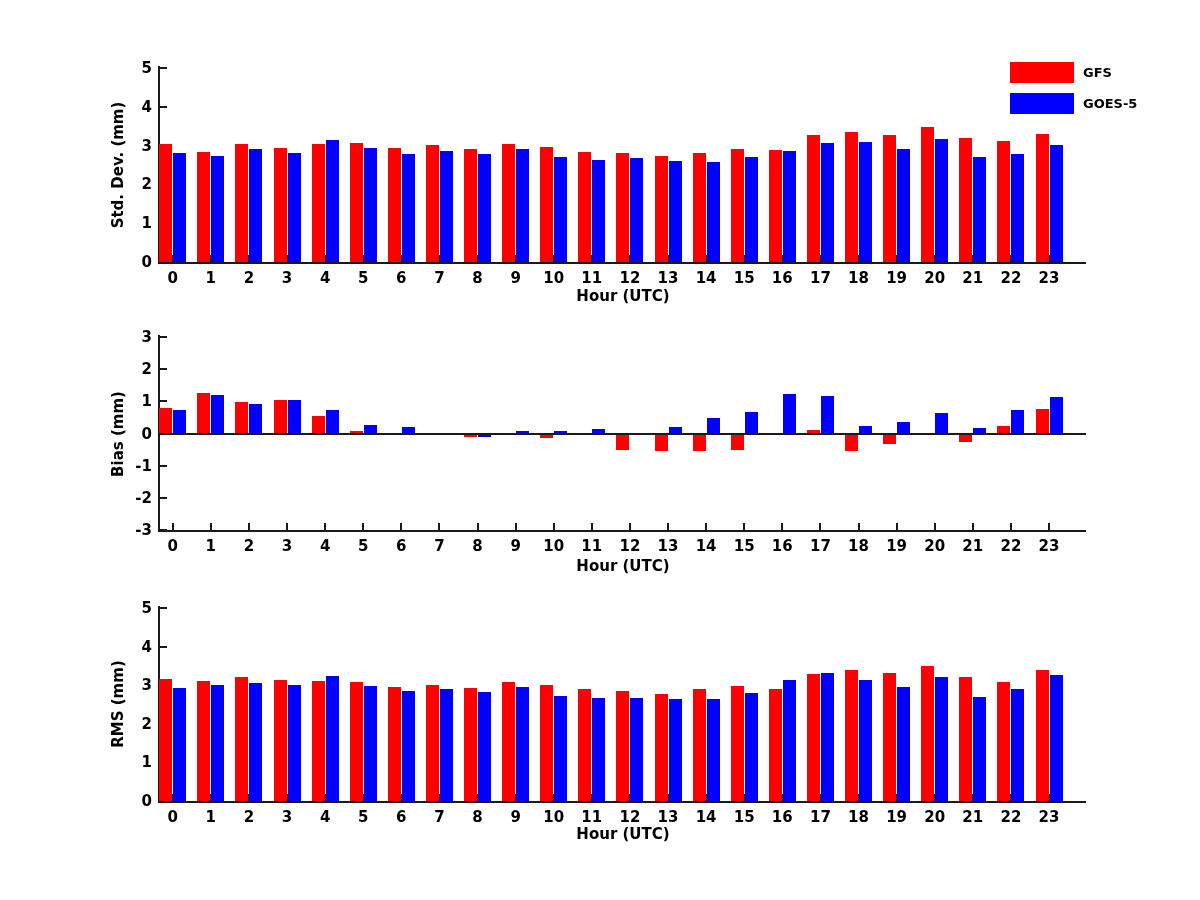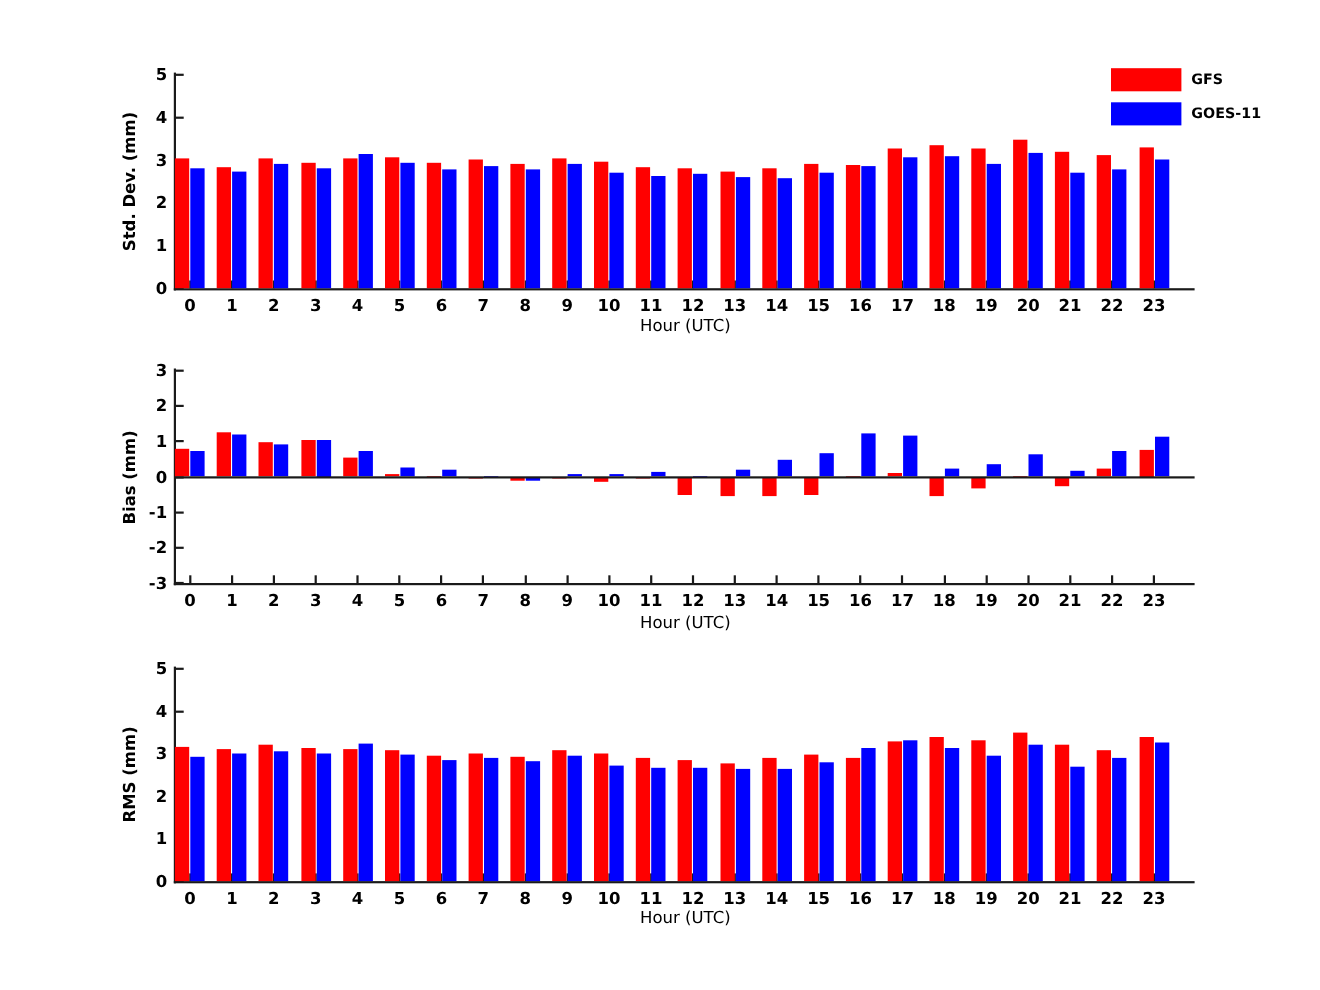--- a/index.html
+++ b/index.html
@@ -11,21 +11,21 @@
   .spine{position:absolute;background:#1a1a1a;}
   .ytick{position:absolute;width:7px;height:2px;background:#1a1a1a;}
   .xtick{position:absolute;width:2px;height:7px;background:#1a1a1a;z-index:0;}
   .bar{position:absolute;z-index:1;}
   .zeroline{position:absolute;height:2px;background:#1a1a1a;z-index:2;}
   .ytick-label{position:absolute;width:44px;text-align:right;font-size:15px;
                font-weight:bold;line-height:18px;}
   .xcat-label{position:absolute;width:36px;text-align:center;font-size:15px;
               font-weight:bold;line-height:18px;}
   .axis-xlabel{position:absolute;left:160px;width:926px;text-align:center;
-               font-size:15px;font-weight:normal;}
+               font-size:15px;font-weight:bold;}
   .axis-ylabel{position:absolute;font-size:15px;font-weight:bold;white-space:nowrap;
                transform:translate(-50%,-50%) rotate(-90deg);}
   .yl1{left:118px;top:165px;}
   .yl2{left:118px;top:434px;}
   .yl3{left:118px;top:704px;}
   .xl1{top:287px;}
   .xl2{top:557px;}
   .xl3{top:825px;}
   .legend-swatch{position:absolute;left:1010px;width:64px;height:21px;}
   .legend-label{position:absolute;left:1083px;height:21px;line-height:21px;
@@ -34,21 +34,21 @@
 </head>
 <body>
 
 <div class="figure">
 
 
   <div>
     <div class="legend-swatch" style="top: 62px; background: rgb(255, 0, 0);"></div>
     <div class="legend-label" style="top:62px;">GFS</div>
     <div class="legend-swatch" style="top: 93px; background: rgb(0, 0, 255);"></div>
-    <div class="legend-label" style="top:93px;">GOES-11</div>
+    <div class="legend-label" style="top:93px;">GOES-5</div>
   </div>
 
   <div class="axis-ylabel yl1">Std. Dev. (mm)</div>
   <div class="axis-ylabel yl2">Bias (mm)</div>
   <div class="axis-ylabel yl3">RMS (mm)</div>
   <div class="axis-xlabel xl1">Hour (UTC)</div>
   <div class="axis-xlabel xl2">Hour (UTC)</div>
   <div class="axis-xlabel xl3">Hour (UTC)</div>
 
   <div class="chart-layer">

